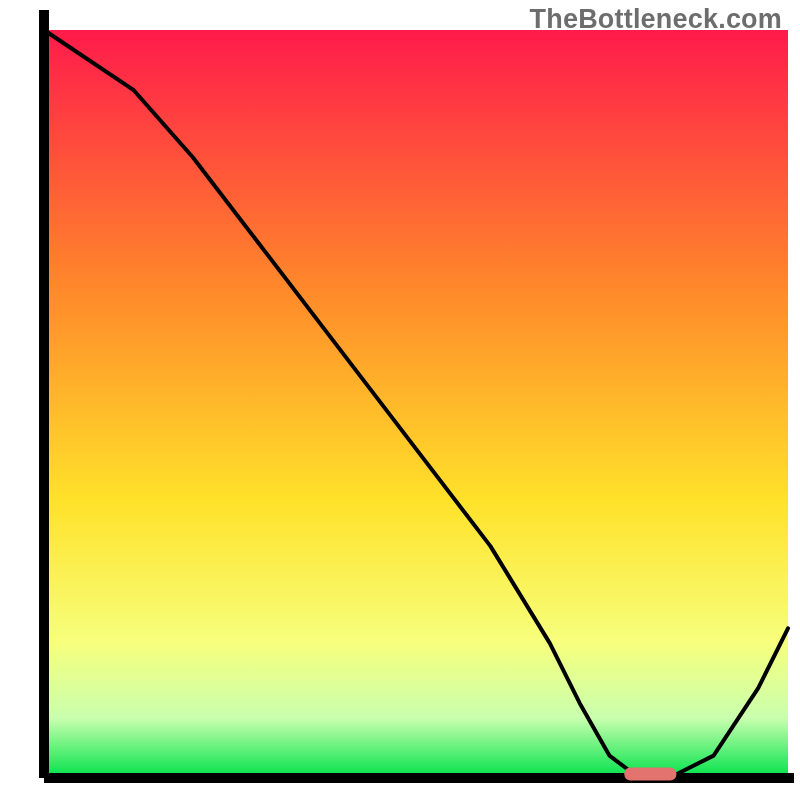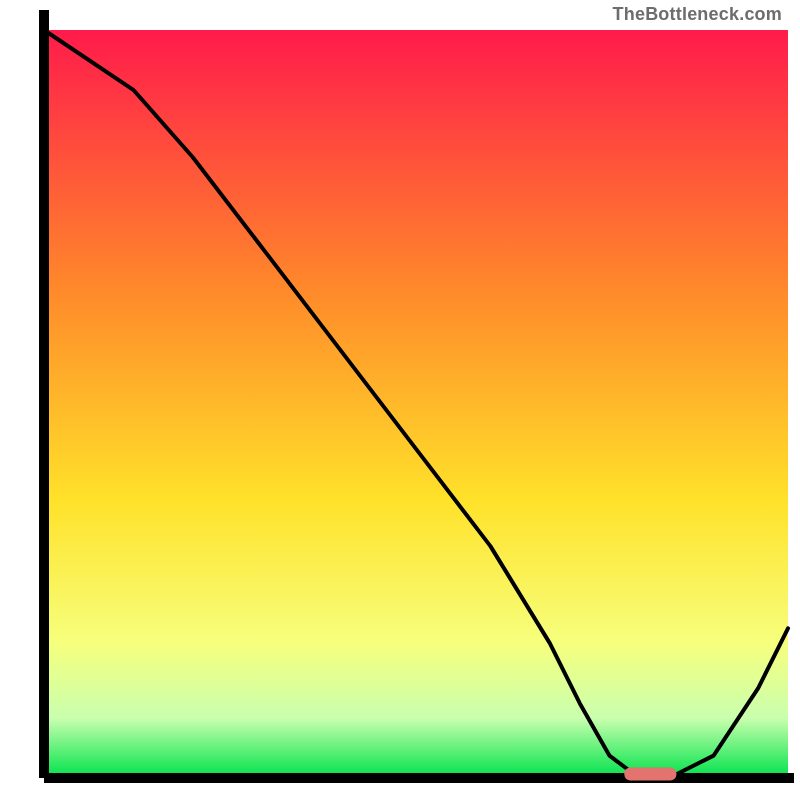--- a/index.html
+++ b/index.html
@@ -12,21 +12,21 @@
   }
   .stage {
     position: relative;
     width: 800px;
     height: 800px;
   }
   .watermark {
     position: absolute;
     top: 4px;
     right: 18px;
-    font-size: 18px;
+    font-size: 27px;
     font-weight: 600;
     color: #6d6d6d;
     letter-spacing: 0.2px;
     text-align: right;
   }
   svg {
     display: block;
   }
 </style>
 </head>

